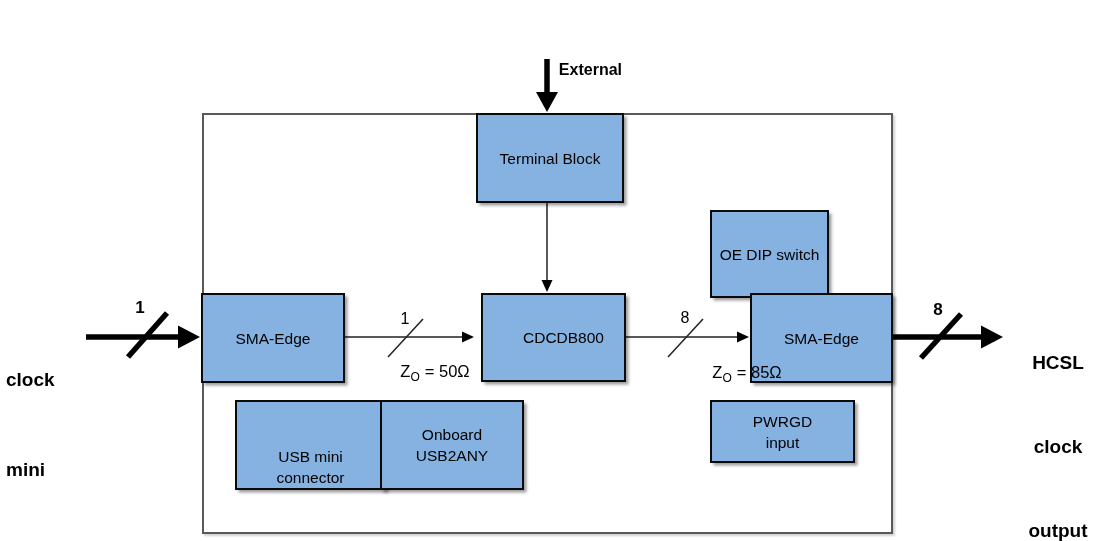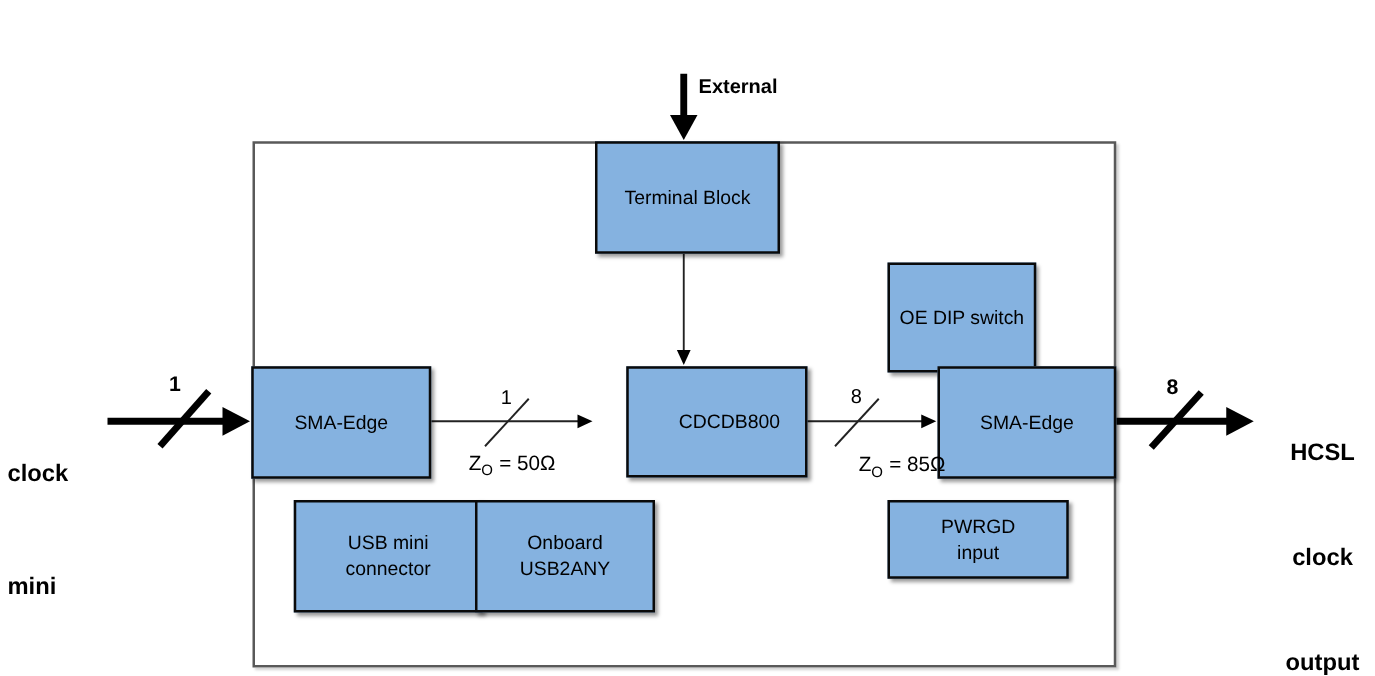--- a/index.html
+++ b/index.html
@@ -30,23 +30,23 @@
     border:2px solid var(--block-border,#0a0a0a);
     box-shadow:2.5px 2.5px 3px rgba(0,0,0,0.40);
     display:flex;flex-direction:column;align-items:center;justify-content:center;
     text-align:center;
     font-size:15.5px;line-height:21px;
     z-index:3;
   }
   .b-terminal{left:476px;top:113px;width:148px;height:90px;}
   .b-oedip{left:710px;top:175px;width:119px;height:88px;margin-top:35px;}
   .b-sma-in{left:201px;top:293px;width:144px;height:90px;}
-  .b-cdc{left:501px;top:293px;width:145px;height:89px;padding-left:20px;}
+  .b-cdc{left:481px;top:293px;width:145px;height:89px;padding-left:20px;}
   .b-sma-out{left:750px;top:293px;width:143px;height:90px;}
-  .b-usbmini{left:235px;top:400px;width:151px;height:90px;}
+  .b-usbmini{left:235px;top:400px;width:151px;height:90px;justify-content:flex-end;}
   .b-usb2any{left:380px;top:400px;width:144px;height:90px;}
   .b-pwrgd{left:710px;top:400px;width:145px;height:63px;}
   
   .biglabel{
     position:absolute;font-weight:bold;font-size:19px;line-height:28px;
     z-index:4;white-space:pre;
   }
   .l-external{left:492px;top:2px;width:130px;text-align:right;font-size:16px;line-height:27px;}
   .l-clockin{left:6px;top:305px;text-align:left;line-height:30px;}
   .l-hcsl{left:1010px;top:293px;width:96px;text-align:center;}
@@ -55,21 +55,21 @@
     position:absolute;z-index:4;width:22px;text-align:center;
     font-size:16px;line-height:18px;
   }
   .busnum.bold{font-weight:bold;font-size:17px;}
   .n-in{left:129px;top:299px;}
   .n-50{left:394px;top:310px;}
   .n-85{left:674px;top:309px;}
   .n-out{left:927px;top:301px;}
   
   .imp{
-    position:absolute;z-index:4;width:120px;
+    position:absolute;z-index:4;width:120px;text-align:center;
     font-size:16.5px;line-height:19px;padding-left:25px;
   }
   .imp sub{font-size:12px;line-height:0;}
   .imp .impval{margin-left:5px;}
   .i-50{left:350px;top:362px;}
   .i-85{left:662px;top:363px;}
 </style>
 </head>
 <body>
 

